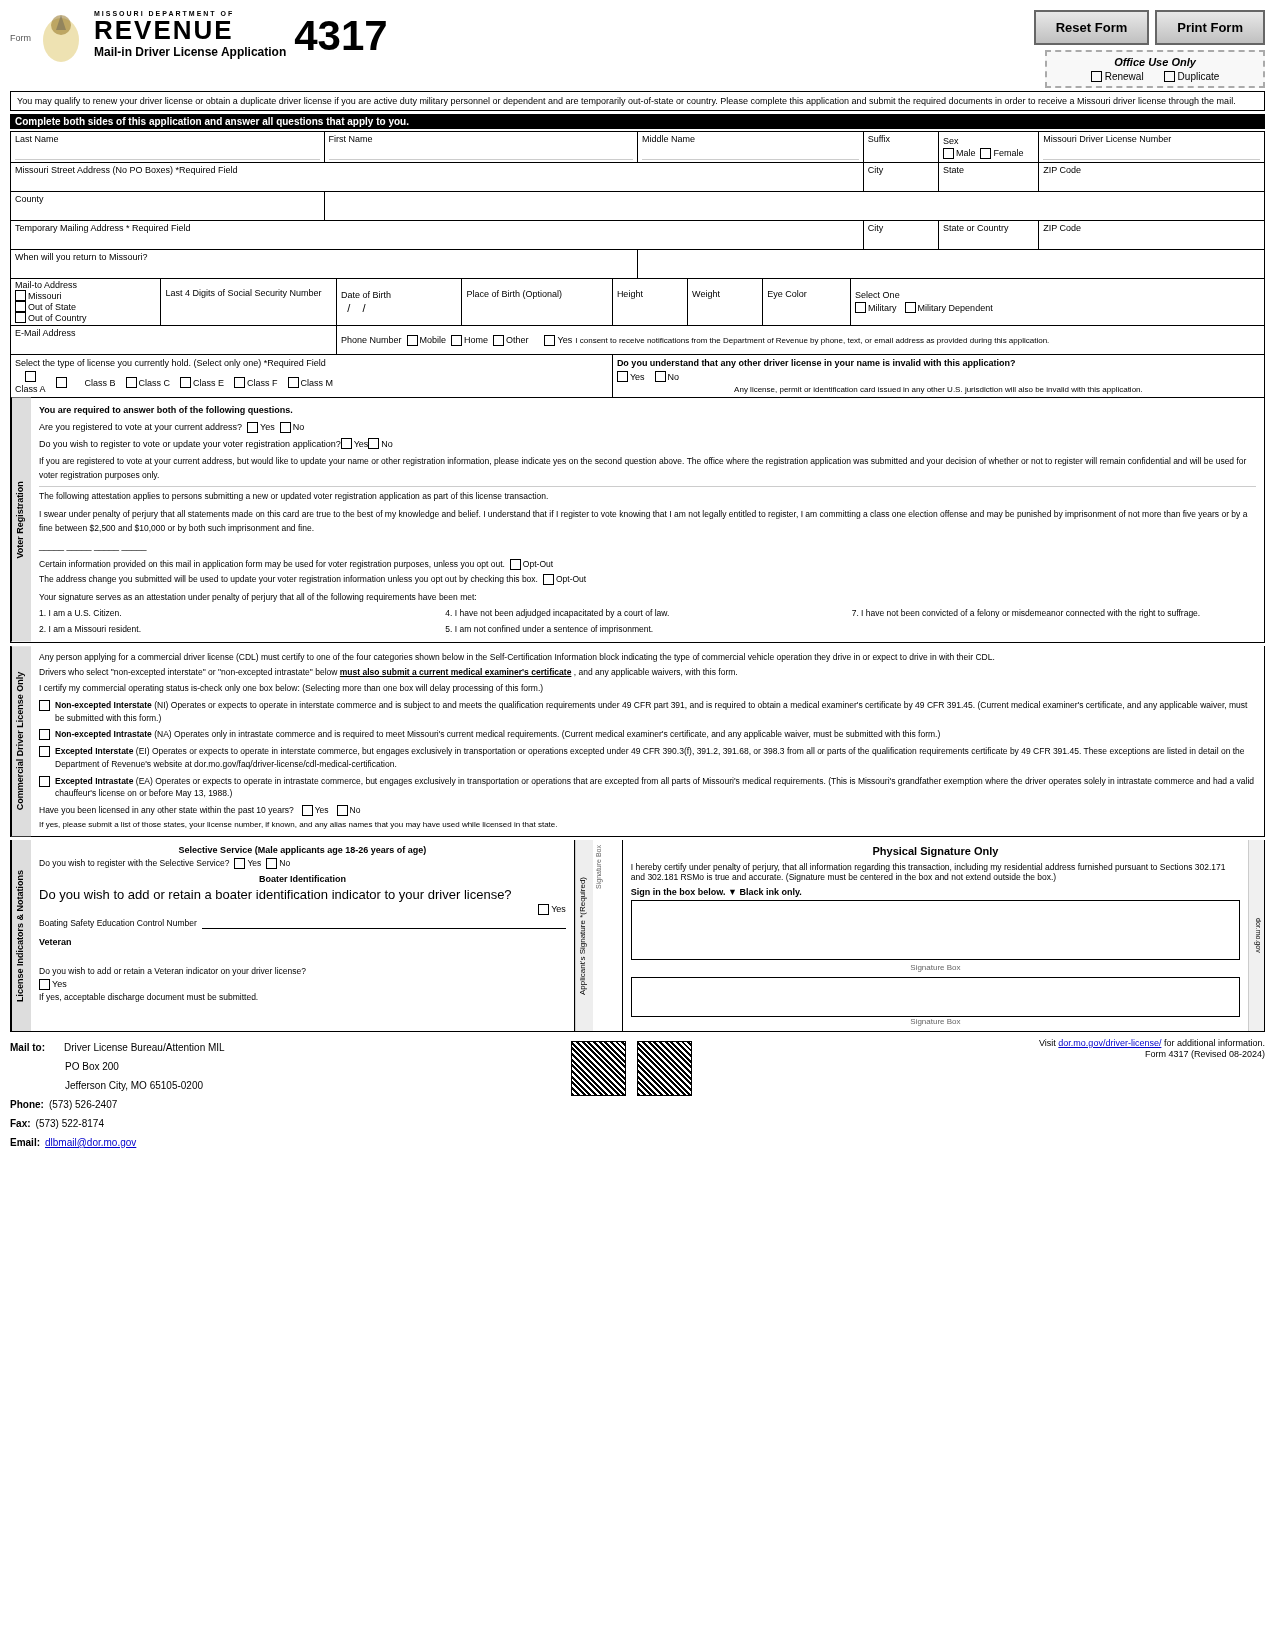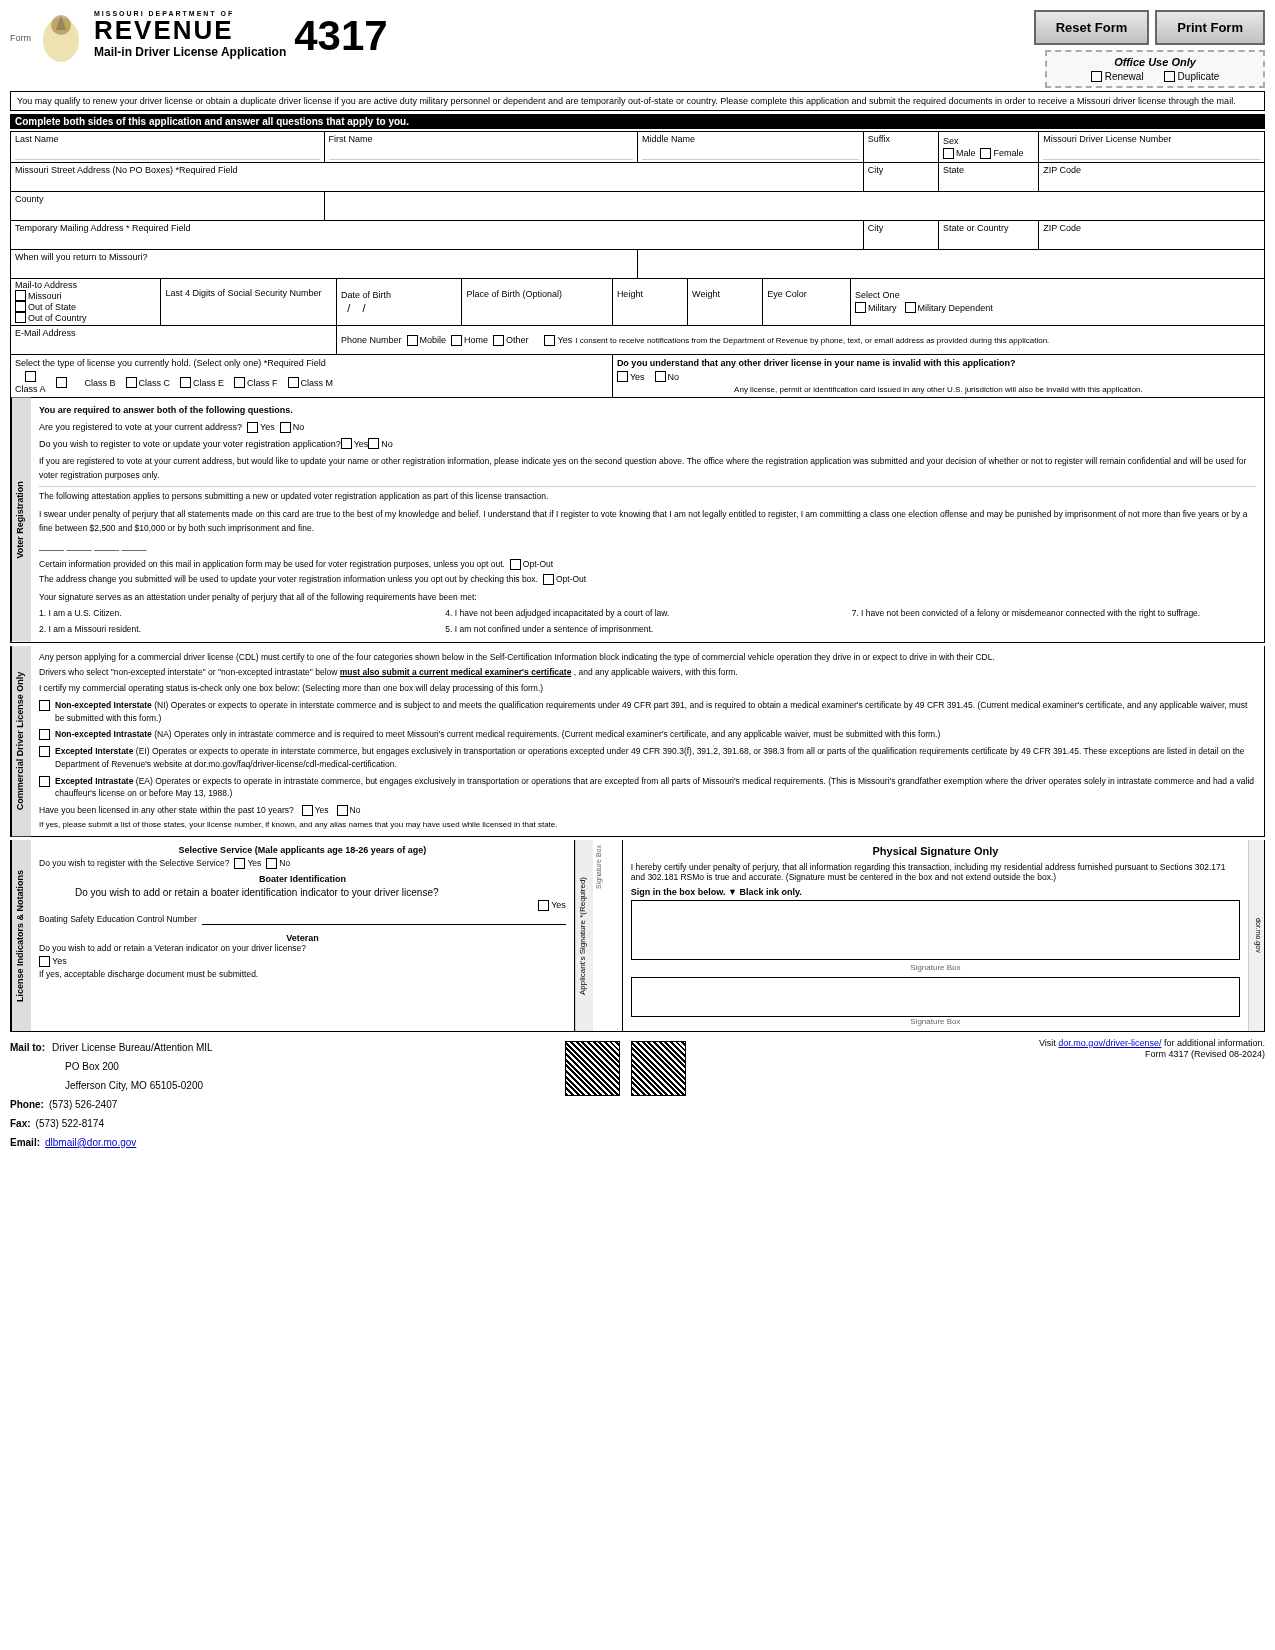--- a/index.html
+++ b/index.html
@@ -438,34 +438,34 @@
             <span class="inline-cb"></span>
             <span>Yes</span>
           </label>
           <label style="display:flex;align-items:center;gap:2px;">
             <span class="inline-cb"></span>
             <span>No</span>
           </label>
         </div>
 
         <div style="font-weight:bold; text-align:center; margin-bottom:3px;">Boater Identification</div>
-        <div style="font-size:10px; margin-bottom:2px;margin-left:36px;">Do you wish to add or retain a boater identification indicator to your driver license?</div>
+        <div style="font-size:13px; margin-bottom:2px;">Do you wish to add or retain a boater identification indicator to your driver license?</div>
         <div style="display:flex; align-items:center; gap:5px; margin-bottom:2px;">
           <span style="flex:1;"></span>
           <label style="display:flex;align-items:center;gap:2px;">
             <span class="inline-cb"></span>
             <span>Yes</span>
           </label>
         </div>
         <div style="display:flex; align-items:center; gap:5px; margin-bottom:8px; font-size:8.5px;">
           <span>Boating Safety Education Control Number</span>
           <div style="flex:1; border-bottom:1px solid #000; min-width:80px; height:12px;"></div>
         </div>
 
-        <div style="font-weight:bold; text-align:center; margin-bottom:0;">Veteran</div>
+        <div style="font-weight:bold; margin-bottom:19px;">Veteran</div>
         <div style="font-size:8.5px; margin-bottom:3px;">Do you wish to add or retain a Veteran indicator on your driver license?</div>
         <div style="display:flex; align-items:center; gap:5px; margin-bottom:2px;">
           <label style="display:flex;align-items:center;gap:2px;">
             <span class="inline-cb"></span>
             <span>Yes</span>
           </label>
         </div>
         <div style="font-size:8.5px;">If yes, acceptable discharge document must be submitted.</div>
       </div>
     </div>
@@ -490,21 +490,21 @@
         <div style="border:1px solid #000; height:40px; margin-top:5px;"></div>
         <div style="text-align:center; font-size:8px; color:#666;">Signature Box</div>
       </div>
 
       <div style="writing-mode:vertical-rl; font-size:7px; background:#f0f0f0; padding:3px 2px; text-align:center; min-width:16px; border-left:1px solid #ccc;">dor.mo.gov</div>
     </div>
   </div>
 
   <div style="display:flex; justify-content:space-between; align-items:flex-start; margin-top:6px;">
     <div style="font-size:10px; line-height:1.9;">
-      <div style="display:flex; gap:7px; align-items:center;">
+      <div style="display:flex; gap:19px; align-items:center;">
         <strong>Mail to:</strong>
         <span>Driver License Bureau/Attention MIL</span>
       </div>
       <div style="margin-left:55px;">PO Box 200</div>
       <div style="margin-left:55px;">Jefferson City, MO 65105-0200</div>
       <div style="display:flex; gap:5px; align-items:baseline;">
         <strong>Phone:</strong>
         <span>(573) 526-2407</span>
       </div>
       <div style="display:flex; gap:5px; align-items:baseline;">

